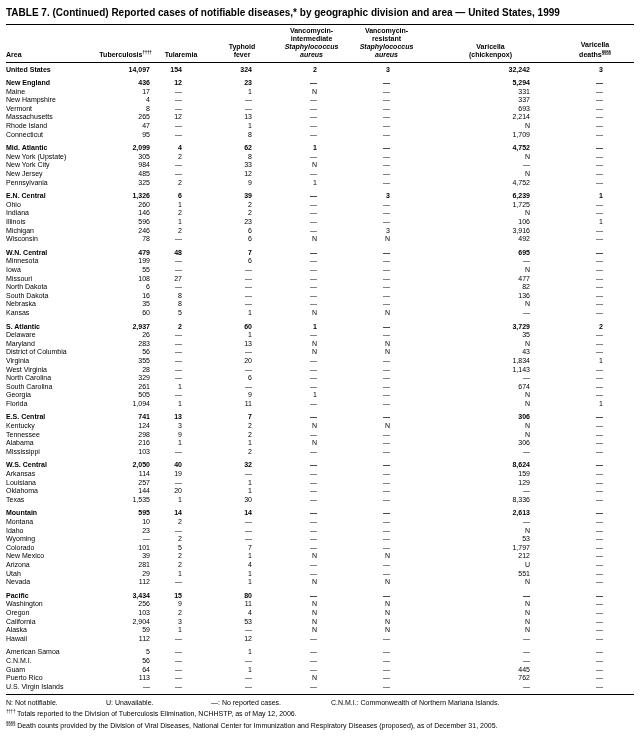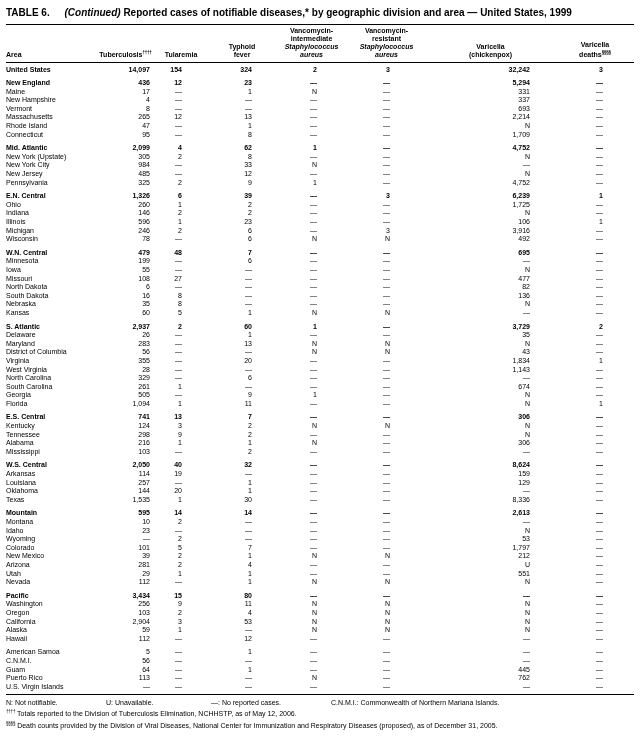--- a/index.html
+++ b/index.html
@@ -3,21 +3,21 @@
 <meta charset="utf-8">
 <style>
   html,body{margin:0;padding:0;background:#fff;}
   .page{
     width:640px;height:742px;box-sizing:border-box;
     padding:6px 6px 0 6px;
     font-family:"Liberation Sans",sans-serif;color:#000;background:#fff;
     overflow:hidden;
   }
   .title{font-size:10px;font-weight:bold;line-height:12px;margin:1px 0 5px 0;}
-  .title .cont{font-style:italic;margin-left:12px;}
+  .title .cont{}
   table{width:628px;border-collapse:collapse;table-layout:fixed;border-top:1px solid #000;}
   th{
     font-size:7px;font-weight:bold;vertical-align:bottom;text-align:center;
     padding:2px 0 3px 0;border-bottom:1px solid #000;line-height:8px;
   }
   th.c0{text-align:left;}
   th div{white-space:nowrap;}
   .it{font-style:italic;}
   td{
     font-size:7px;line-height:8.6px;padding:0;text-align:right;
@@ -41,21 +41,21 @@
   .legend{font-size:7px;line-height:9px;display:flex;margin-top:3px;}
   .legend span{display:inline-block;white-space:nowrap;}
   .leg0{width:100px}.leg1{width:105px}.leg2{width:120px}
   .note{font-size:7px;line-height:9.5px;white-space:nowrap;}
 </style>
 </head>
 <body>
 
 <div class="page">
 
-  <div class="title"><span>TABLE 6.</span> <span class="cont">(Continued)</span> <span>Reported cases of notifiable diseases,* by geographic division and area — United States, 1999</span></div>
+  <div class="title"><span>TABLE 7.</span> <span class="cont">(Continued)</span> <span>Reported cases of notifiable diseases,* by geographic division and area — United States, 1999</span></div>
 
   <table>
     <thead>
         <tr>
           <th class="c0">
             <div>Area</div>
           </th>
           <th class="c1">
             <div>Tuberculosis<sup>††††</sup></div>
           </th>

